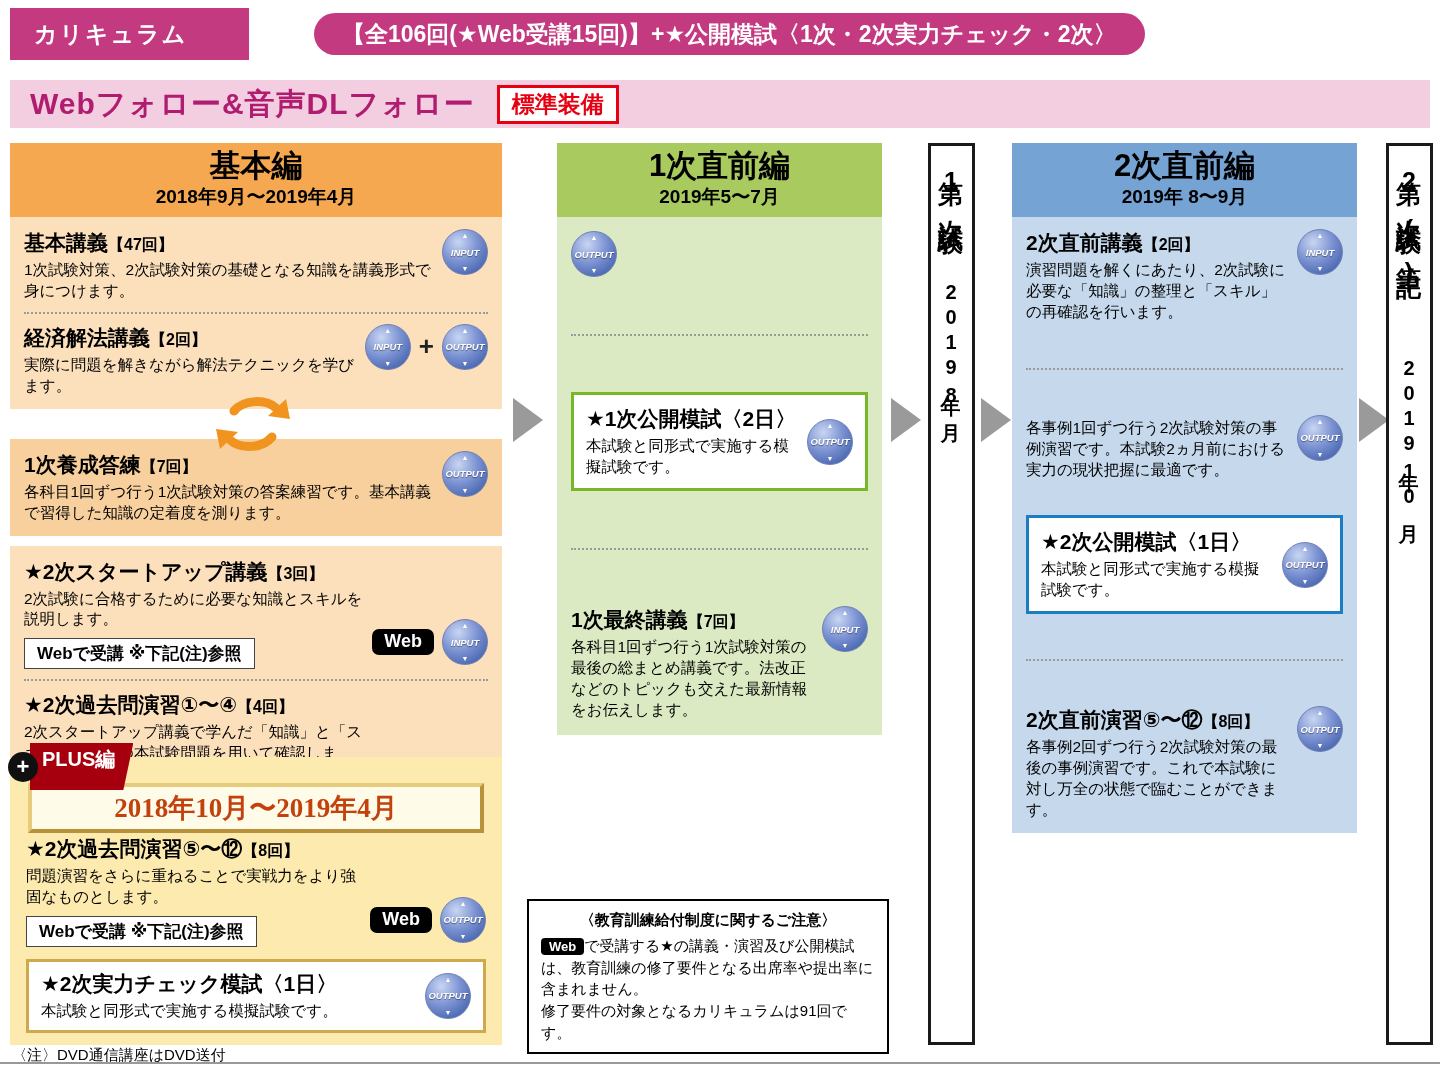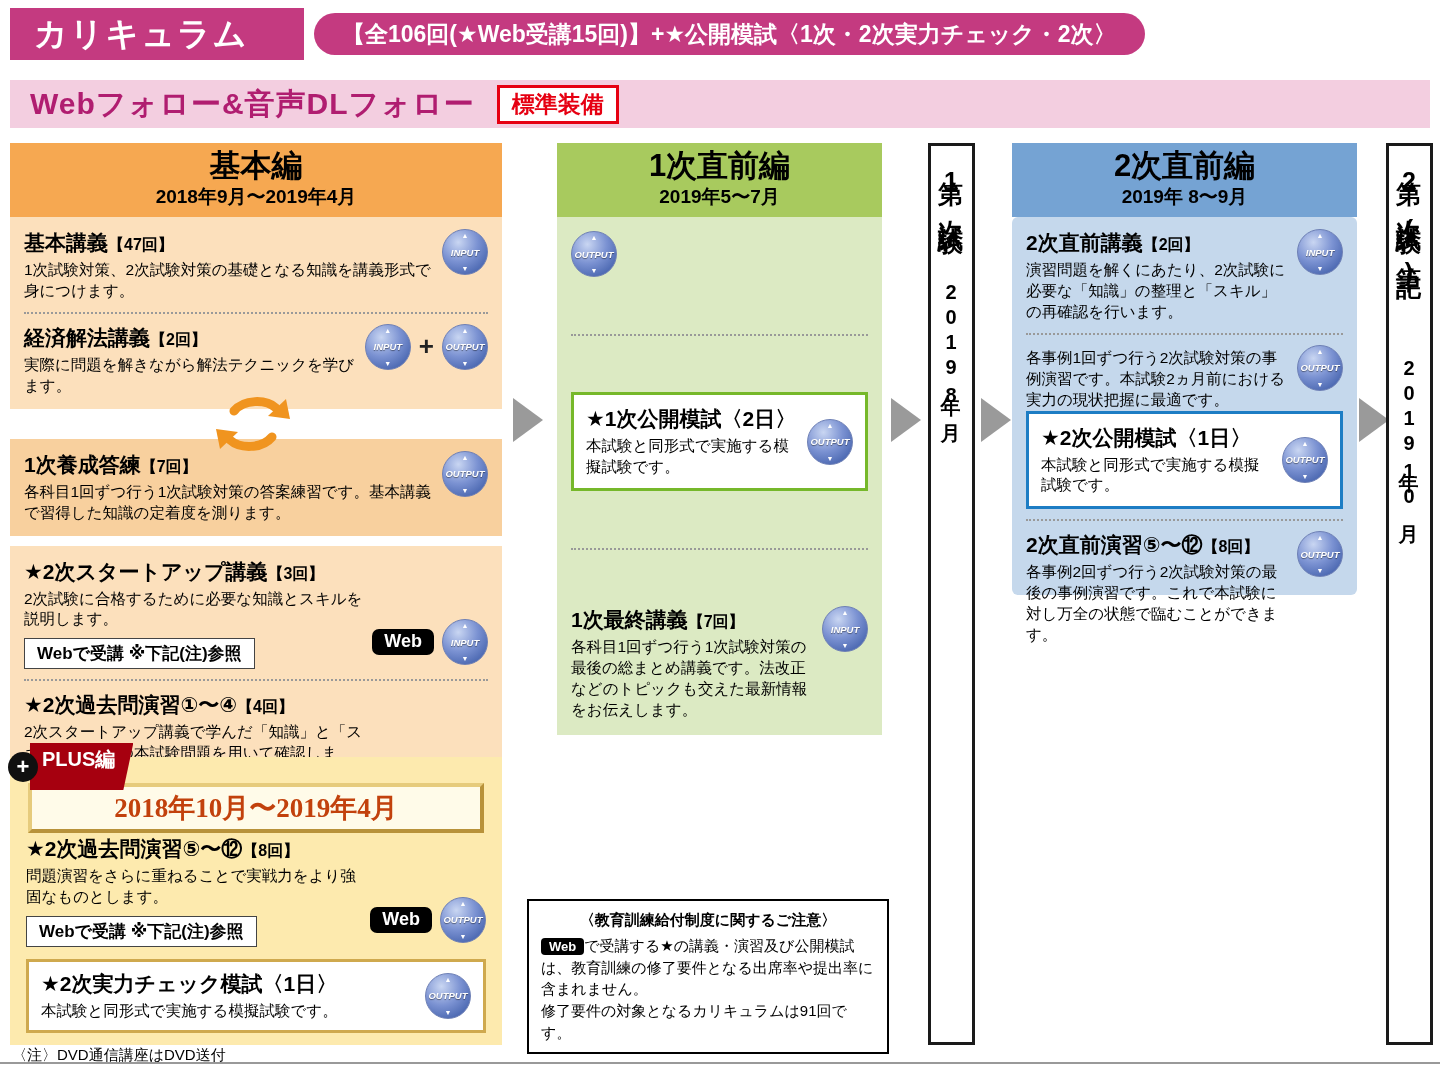--- a/index.html
+++ b/index.html
@@ -1,21 +1,21 @@
 <!DOCTYPE html>
 <html><head>
 <meta charset="utf-8">
 <style>
   * { margin:0; padding:0; box-sizing:border-box; }
   body { background:#fff; font-family:"Liberation Sans","DejaVu Sans",sans-serif; }
   .page { position:relative; width:1440px; height:1066px; background:#fff; overflow:hidden; }
 
   
-  .hdr-title { position:absolute; left:10px; top:8px; width:294px; height:52px;
-    background:#c43a80; color:#fff; font-size:33px; font-weight:bold; letter-spacing:2px;
+  .hdr-title { position:absolute; left:10px; top:8px; width:239px; height:52px;
+    background:#c43a80; color:#fff; font-size:23px; font-weight:bold; letter-spacing:2px;
     display:flex; align-items:center; padding-left:24px; }
   .hdr-pill { position:absolute; left:314px; top:13px; height:42px; background:#c43a80;
     border-radius:22px; color:#fff; font-size:23px; font-weight:bold;
     display:flex; align-items:center; padding:0 28px; white-space:nowrap; }
 
   
   .follow { position:absolute; left:10px; top:80px; width:1420px; height:48px;
     background:#f3cee0; display:flex; align-items:center; gap:22px; padding-left:20px; }
   .follow-title { color:#b01d70; font-size:30px; font-weight:bold; letter-spacing:1px; }
   .follow-badge { background:#fff; border:3px solid #e60012; color:#e60012;
@@ -100,22 +100,22 @@
   .exam-bar { position:absolute; top:143px; width:47px; height:902px; background:#fff;
     border:3px solid #1a1a1a; display:flex; flex-direction:column; align-items:center; }
   .bar1 { left:928px; } .bar2 { left:1386px; }
   .v-text { writing-mode:vertical-rl; text-orientation:upright; }
   .bar-title { font-size:25px; font-weight:bold; margin-top:16px; letter-spacing:5px; }
   .bar-date { font-size:20px; font-weight:bold; margin-top:66px; letter-spacing:3px; }
 
   
   .col-second { left:1012px; width:345px; }
   .col-second .col-header { background:#75a3d3; }
-  .col-second .col-body { background:#c5d8ec; padding:12px 14px; height:378px;
-    display:flex; flex-direction:column; justify-content:space-between;border-radius:6px; }
+  .col-second .col-body { background:#c5d8ec; padding:12px 14px; height:616px;
+    display:flex; flex-direction:column; justify-content:space-between; }
   .blue-mock { border:3px solid #1d7dc4; }
 
   
   .notice { position:absolute; left:527px; top:899px; width:362px; background:#fff;
     border:2px solid #000; padding:8px 12px; font-size:15px; line-height:1.45; }
   .notice-title { text-align:center; font-weight:bold; margin-bottom:4px; }
   .notice p { margin:0; }
 
   
   .footer-note { position:absolute; left:12px; top:1046px; font-size:15px; }

